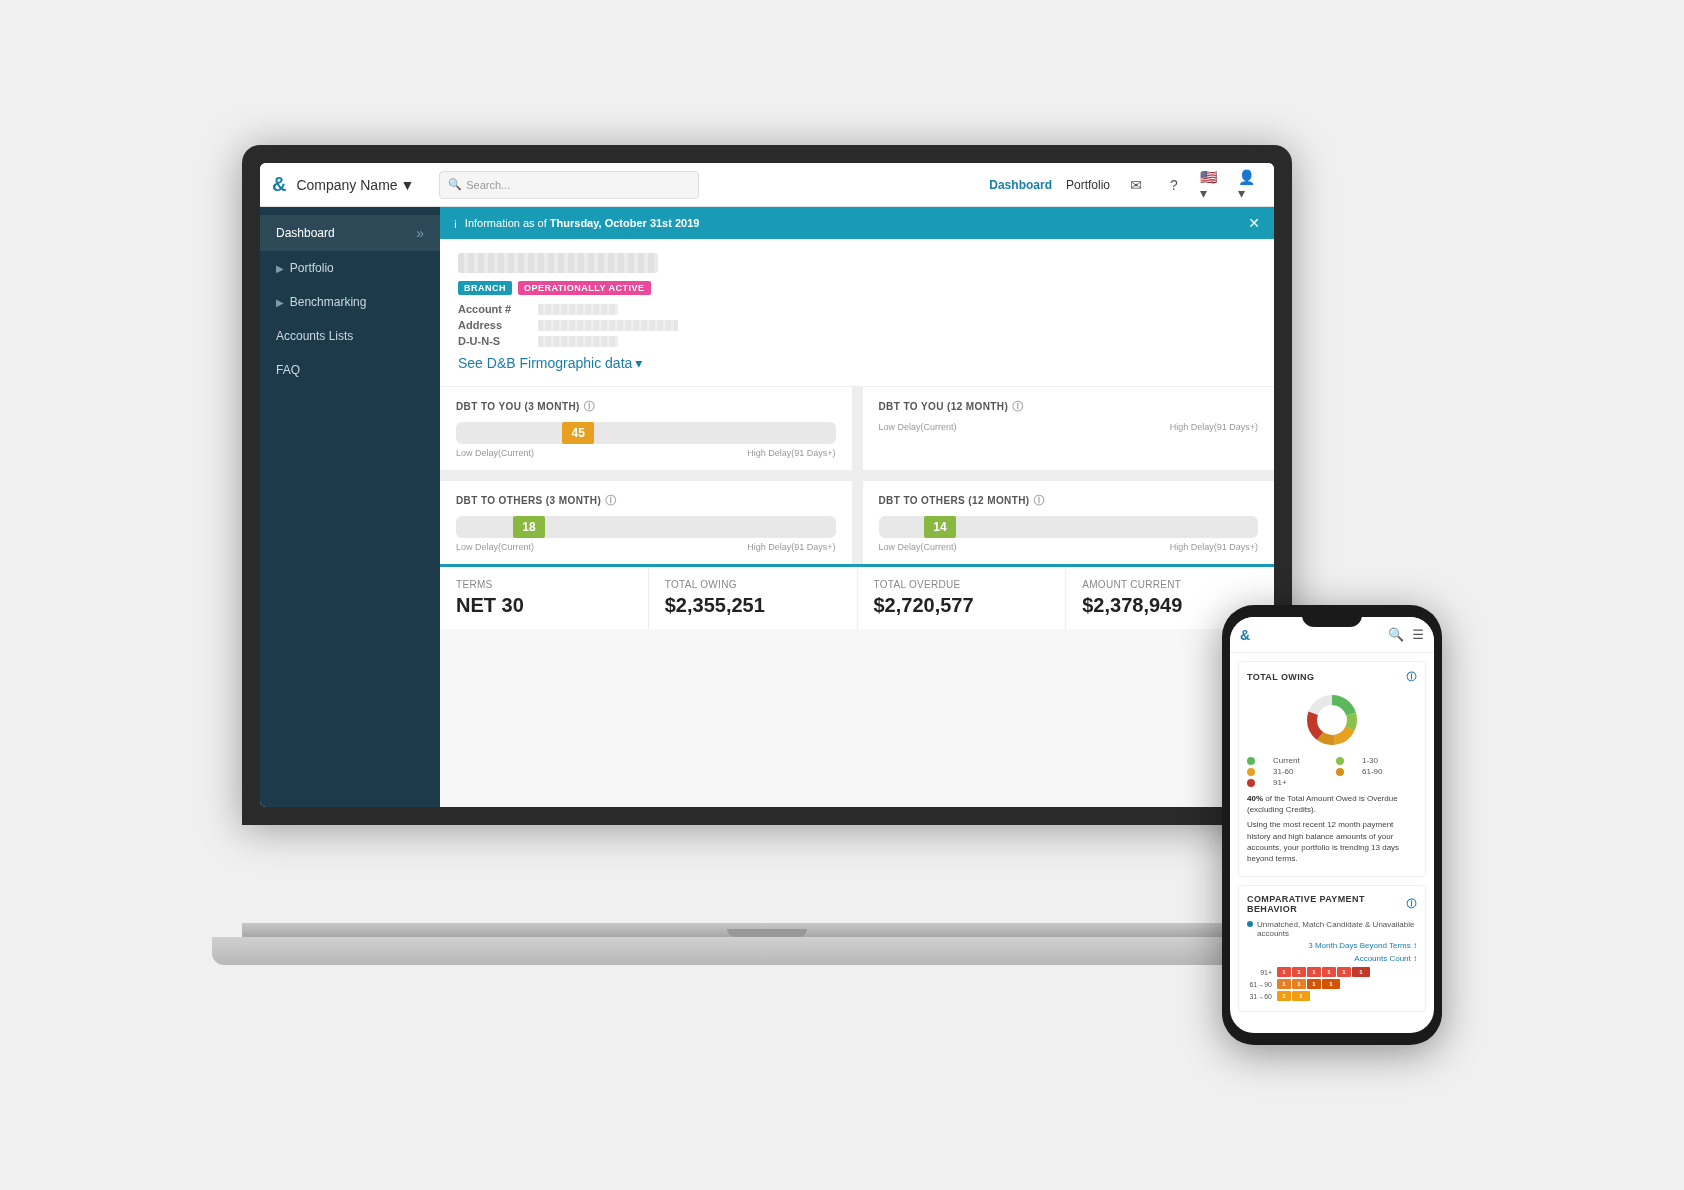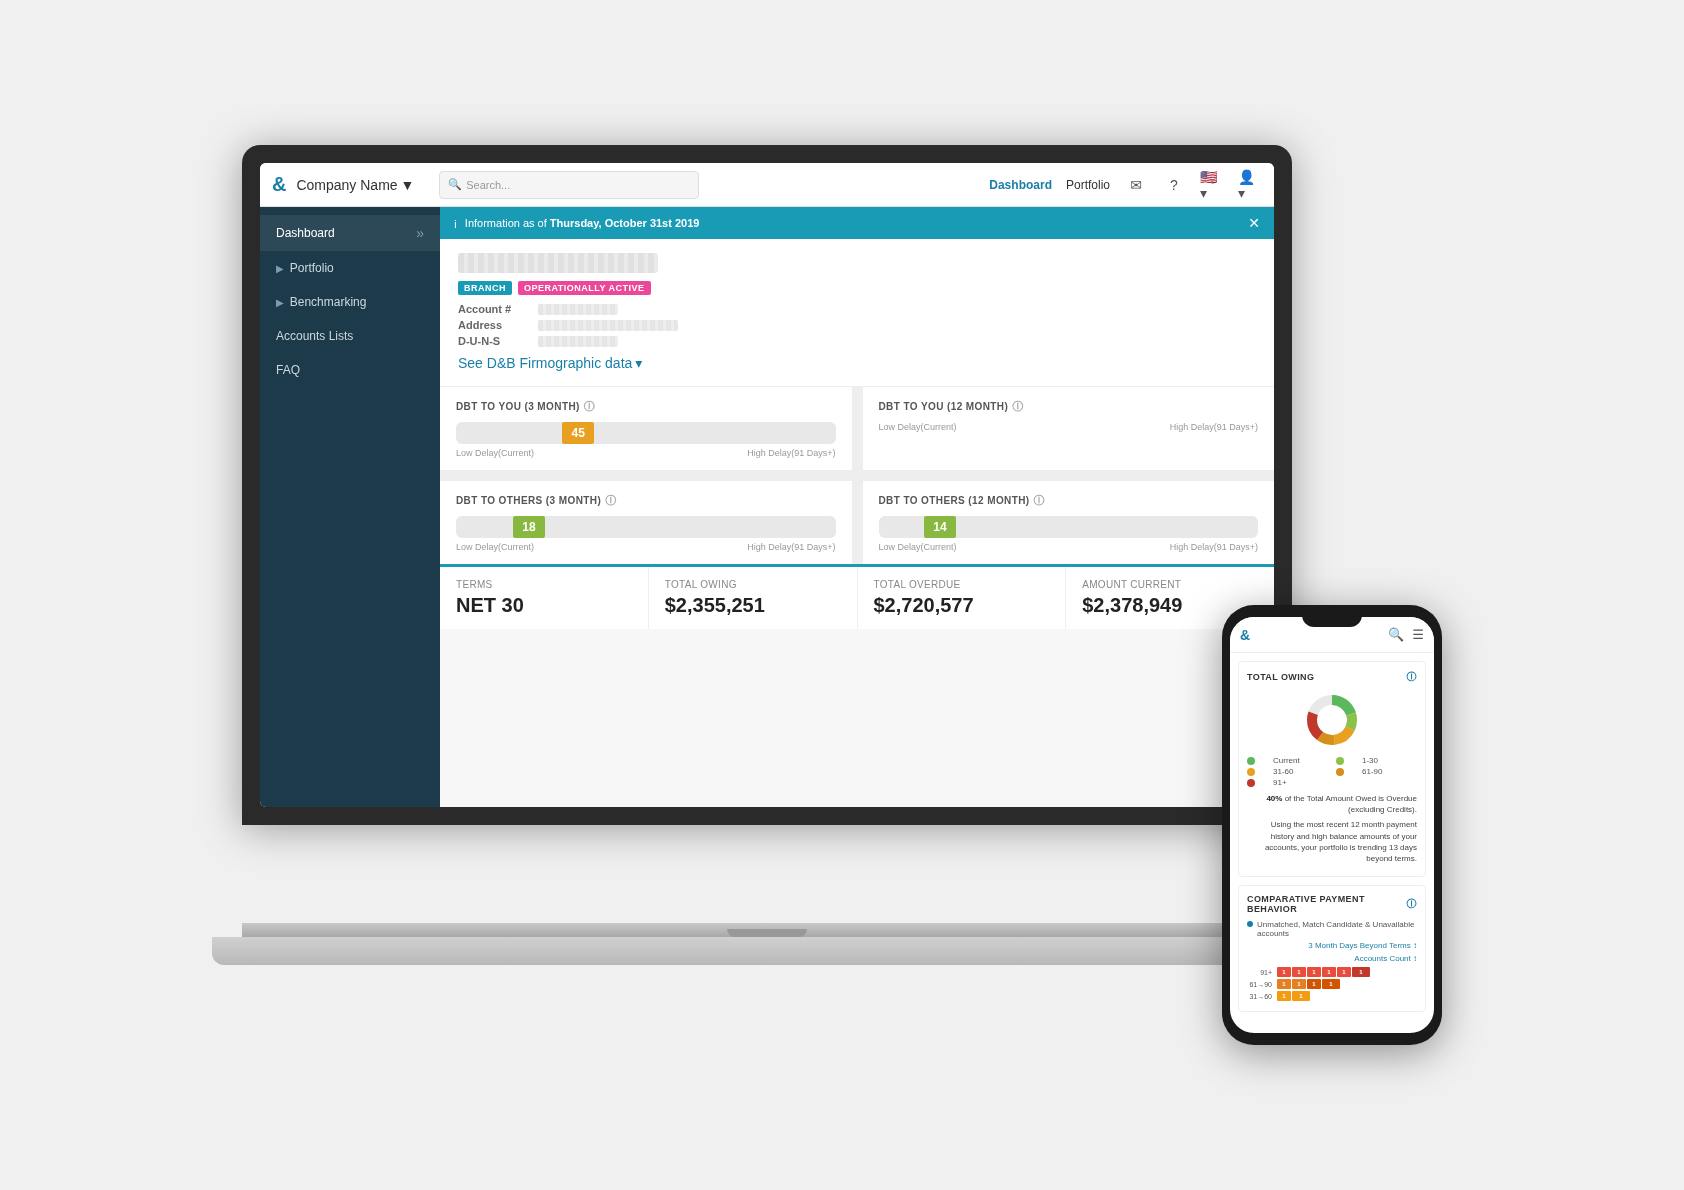--- a/index.html
+++ b/index.html
@@ -502,21 +502,20 @@
       height: 8px;
       border-radius: 50%;
       flex-shrink: 0;
     }
 
     .phone-text {
       font-size: 8px;
       color: #444;
       line-height: 1.4;
       margin-bottom: 4px;
-      text-align: right;
     }
 
     .phone-text strong { color: #222; }
 
     .phone-bullet {
       display: flex;
       align-items: flex-start;
       gap: 4px;
       font-size: 8px;
       color: #555;

